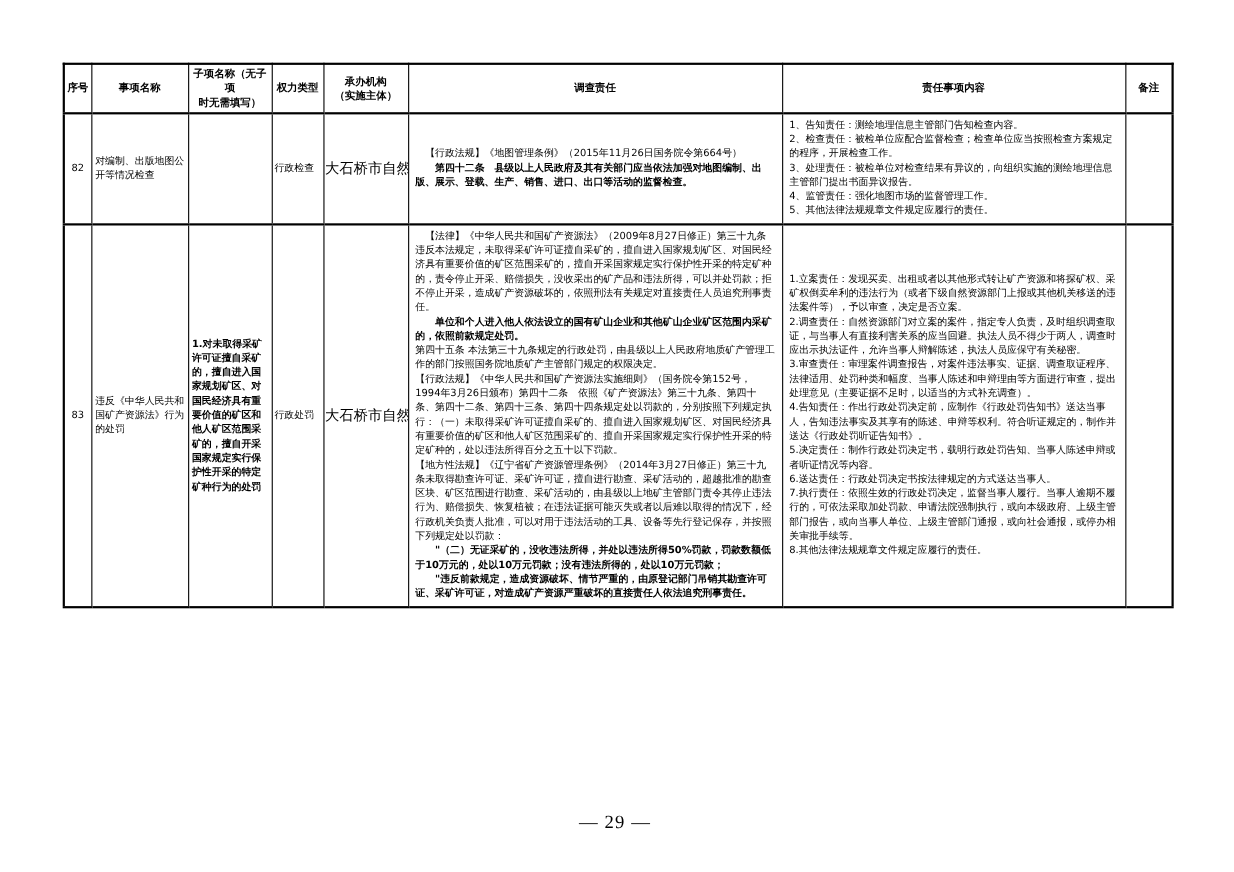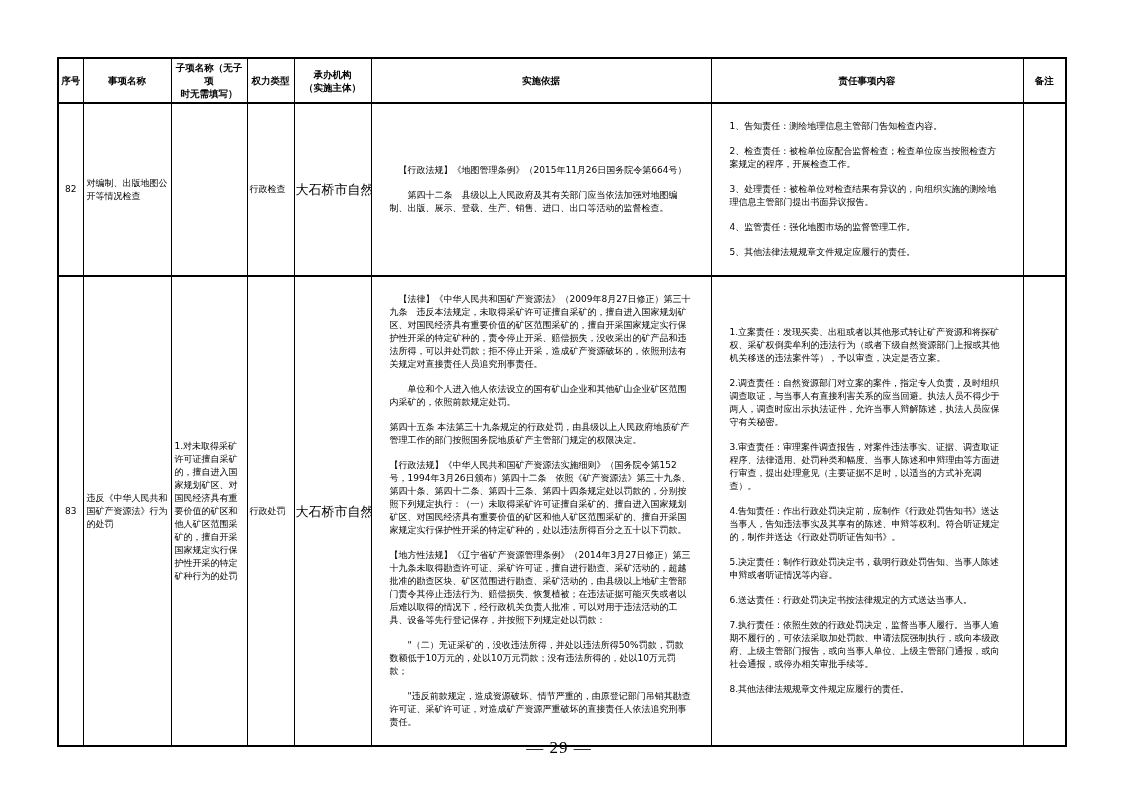--- a/index.html
+++ b/index.html
@@ -36,29 +36,29 @@
     height: 33px;
     padding: 2px;
   }
   .power-table tbody td { border-top: 2px solid #000; border-bottom: 2px solid #000; }
 
   tr.row-82 { height: 100px; }
   tr.row-83 { height: 330px; }
 
   td.c-seq { text-align: center; padding: 2px; }
   td.c-name { text-align: left; padding: 2px 3px; margin-top: 44px; }
-  td.c-sub { text-align: left; padding: 2px 3px; }
+  td.c-sub { text-align: left; padding: 2px 3px; font-weight: bold; }
   td.c-type { text-align: left; padding: 2px; }
   td.c-agency { text-align: center; padding: 2px 1px; font-size: 13px; white-space: nowrap; }
   td.c-basis, td.c-resp { text-align: left; padding: 4px 6px; vertical-align: middle; }
   td.c-remark { padding: 2px; }
 
-  .c-basis p, .c-resp p { margin: 12px; }
+  .c-basis p, .c-resp p { margin: 0; }
   .ti-1 { text-indent: 1em; }
-  .ti-2 { text-indent: 2em; }
+  .ti-2 { text-indent: 2em; font-weight: bold; }
 
   .page-number {
     position: absolute;
     left: 0; right: 4px;
     top: 738px;
     text-align: center;
     font-family: "Liberation Serif", "DejaVu Serif", serif;
     font-size: 17px;
     letter-spacing: 1px;
   }
@@ -85,21 +85,21 @@
         <th>事项名称</th>
         <th>
           <span>子项名称（无子项</span><br>
           <span>时无需填写）</span>
         </th>
         <th>权力类型</th>
         <th>
           <span>承办机构</span><br>
           <span>（实施主体）</span>
         </th>
-        <th>实施依据</th>
+        <th>调查责任</th>
         <th>责任事项内容</th>
         <th>备注</th>
       </tr>
     </thead>
     <tbody>
       <tr class="row-82">
         <td class="c-seq">82</td>
         <td class="c-name">对编制、出版地图公开等情况检查</td>
         <td class="c-sub"></td>
         <td class="c-type">行政检查</td>

